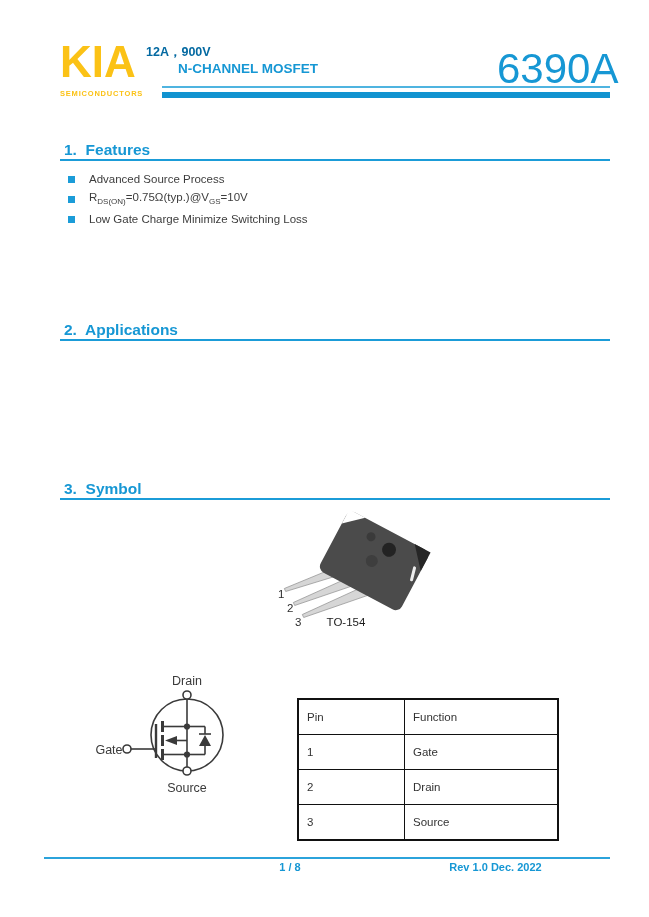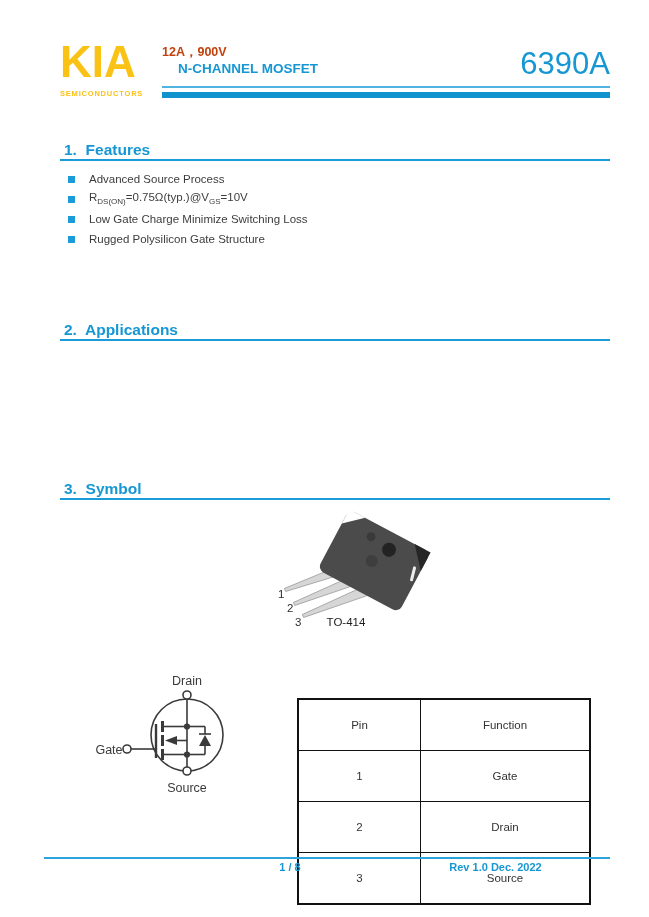--- a/index.html
+++ b/index.html
@@ -9,43 +9,43 @@
     font-family:"Liberation Sans","DejaVu Sans",sans-serif;
     color:#3d3d3d;
   }
   .abs { position:absolute; }
 
   
   .logo-kia { left:58px; top:32px; font-size:44px; font-weight:bold; line-height:1;
               color:#fbc216; letter-spacing:0px; }
   .logo-sub { left:58px; top:81px; font-size:7.5px; font-weight:bold;
               letter-spacing:0.8px; color:#fbc216; }
-  .hdr-rating { left:160px; top:36px; font-size:12.5px; font-weight:bold; color:#c2410c; }
+  .hdr-rating { left:144px; top:36px; font-size:12.5px; font-weight:bold; color:#0369a1; }
   .hdr-type   { left:176px; top:53px; font-size:13.5px; font-weight:bold; color:#1697d4; }
   .hdr-part   { left:495px; top:40px; width:113px; text-align:right;
-                font-size:31px; line-height:1; color:#1697d4; }
+                font-size:42px; line-height:1; color:#1697d4; }
   .hdr-line-thin  { left:160px; top:78px;  width:448px; height:2px; background:#4fb4e0; }
   .hdr-line-thick { left:160px; top:84px;  width:448px; height:6px; background:#1193d0; }
 
   
   .sec-head { font-size:15.5px; font-weight:bold; color:#1697d4; white-space:pre; }
   .sec-rule { height:2px; background:#1b9cd8; left:58px; width:550px; }
 
   ul.blist { list-style:none; margin:0; padding:0; }
   ul.blist li { display:flex; align-items:center; height:20px; font-size:11.5px; color:#3d3d3d; }
   .bullet { width:7px; height:7px; background:#1b9cd8; margin-right:14px; flex:none; }
   .blist sub { font-size:8px; }
 
   
   .to247-caption { font-size:11.5px; color:#1c1c1c; text-align:center; width:46px; }
 
   
   table.pintable { border-collapse:collapse; table-layout:fixed;
                    border:2px solid #111; font-size:11.5px; color:#333; }
-  table.pintable td { border:1px solid #111; text-align:center; height:18px; padding:16px; }
+  table.pintable td { border:1px solid #111; height:18px; padding:8px; }
   .col-pin { width:89px; } .col-func { width:136px; }
 
   
   .footer-rule { left:42px; top:849px; width:566px; height:2px; background:#2ba3db; }
   .footer-page { left:248px; top:853px; width:80px; text-align:center;
                  font-size:11px; font-weight:bold; color:#1697d4; }
   .footer-rev  { left:420px; top:853px; width:147px; text-align:center;
                  font-size:11px; font-weight:bold; color:#1697d4; }
 </style>
 </head>
@@ -70,24 +70,20 @@
       <span>Advanced Source Process</span>
     </li>
     <li>
       <span class="bullet"></span>
       <span><span>R</span><sub>DS(ON)</sub><span>=0.75Ω(typ.)@V</span><sub>GS</sub><span>=10V</span></span>
     </li>
     <li>
       <span class="bullet"></span>
       <span>Low Gate Charge Minimize Switching Loss</span>
     </li>
-    <li>
-      <span class="bullet"></span>
-      <span>Rugged Polysilicon Gate Structure</span>
-    </li>
   </ul>
 
   <div class="abs sec-head" style="left:62px; top:313px;">2.  Applications</div>
   <div class="abs sec-rule" style="top:331px;"></div>
 
 
   <div class="abs sec-head" style="left:62px; top:472px;">3.  Symbol</div>
   <div class="abs sec-rule" style="top:490px;"></div>
 
   <svg class="abs" style="left:263px; top:502px;" width="195" height="118" viewBox="0 0 195 118">
@@ -103,21 +99,21 @@
       <circle cx="117" cy="34" r="7" fill="#232323"></circle>
       <circle cx="95" cy="31" r="4.5" fill="#3a3a3a"></circle>
       <circle cx="107" cy="52" r="6" fill="#3e3e3e"></circle>
       <line x1="148" y1="38" x2="151" y2="50" stroke="#ededed" stroke-width="3" stroke-linecap="round"></line>
     </g>
 
     <text x="13" y="88" font-size="11.5" fill="#2e2e2e">1</text>
     <text x="22" y="102" font-size="11.5" fill="#2e2e2e">2</text>
     <text x="30" y="116" font-size="11.5" fill="#2e2e2e">3</text>
   </svg>
-  <div class="abs to247-caption" style="left:321px; top:608px;">TO-414</div>
+  <div class="abs to247-caption" style="left:321px; top:608px;">TO-154</div>
 
   <svg class="abs" style="left:85px; top:660px;" width="230" height="135" viewBox="0 0 230 135">
     <g stroke="#3a3a3a" stroke-width="1.6" fill="none">
       <circle cx="100" cy="67" r="36"></circle>
 
       <circle cx="100" cy="27" r="4" fill="#ffffff"></circle>
       <line x1="100" y1="31" x2="100" y2="99"></line>
       <circle cx="100" cy="103" r="4" fill="#ffffff"></circle>
 
       <circle cx="40" cy="81" r="4" fill="#ffffff"></circle>

